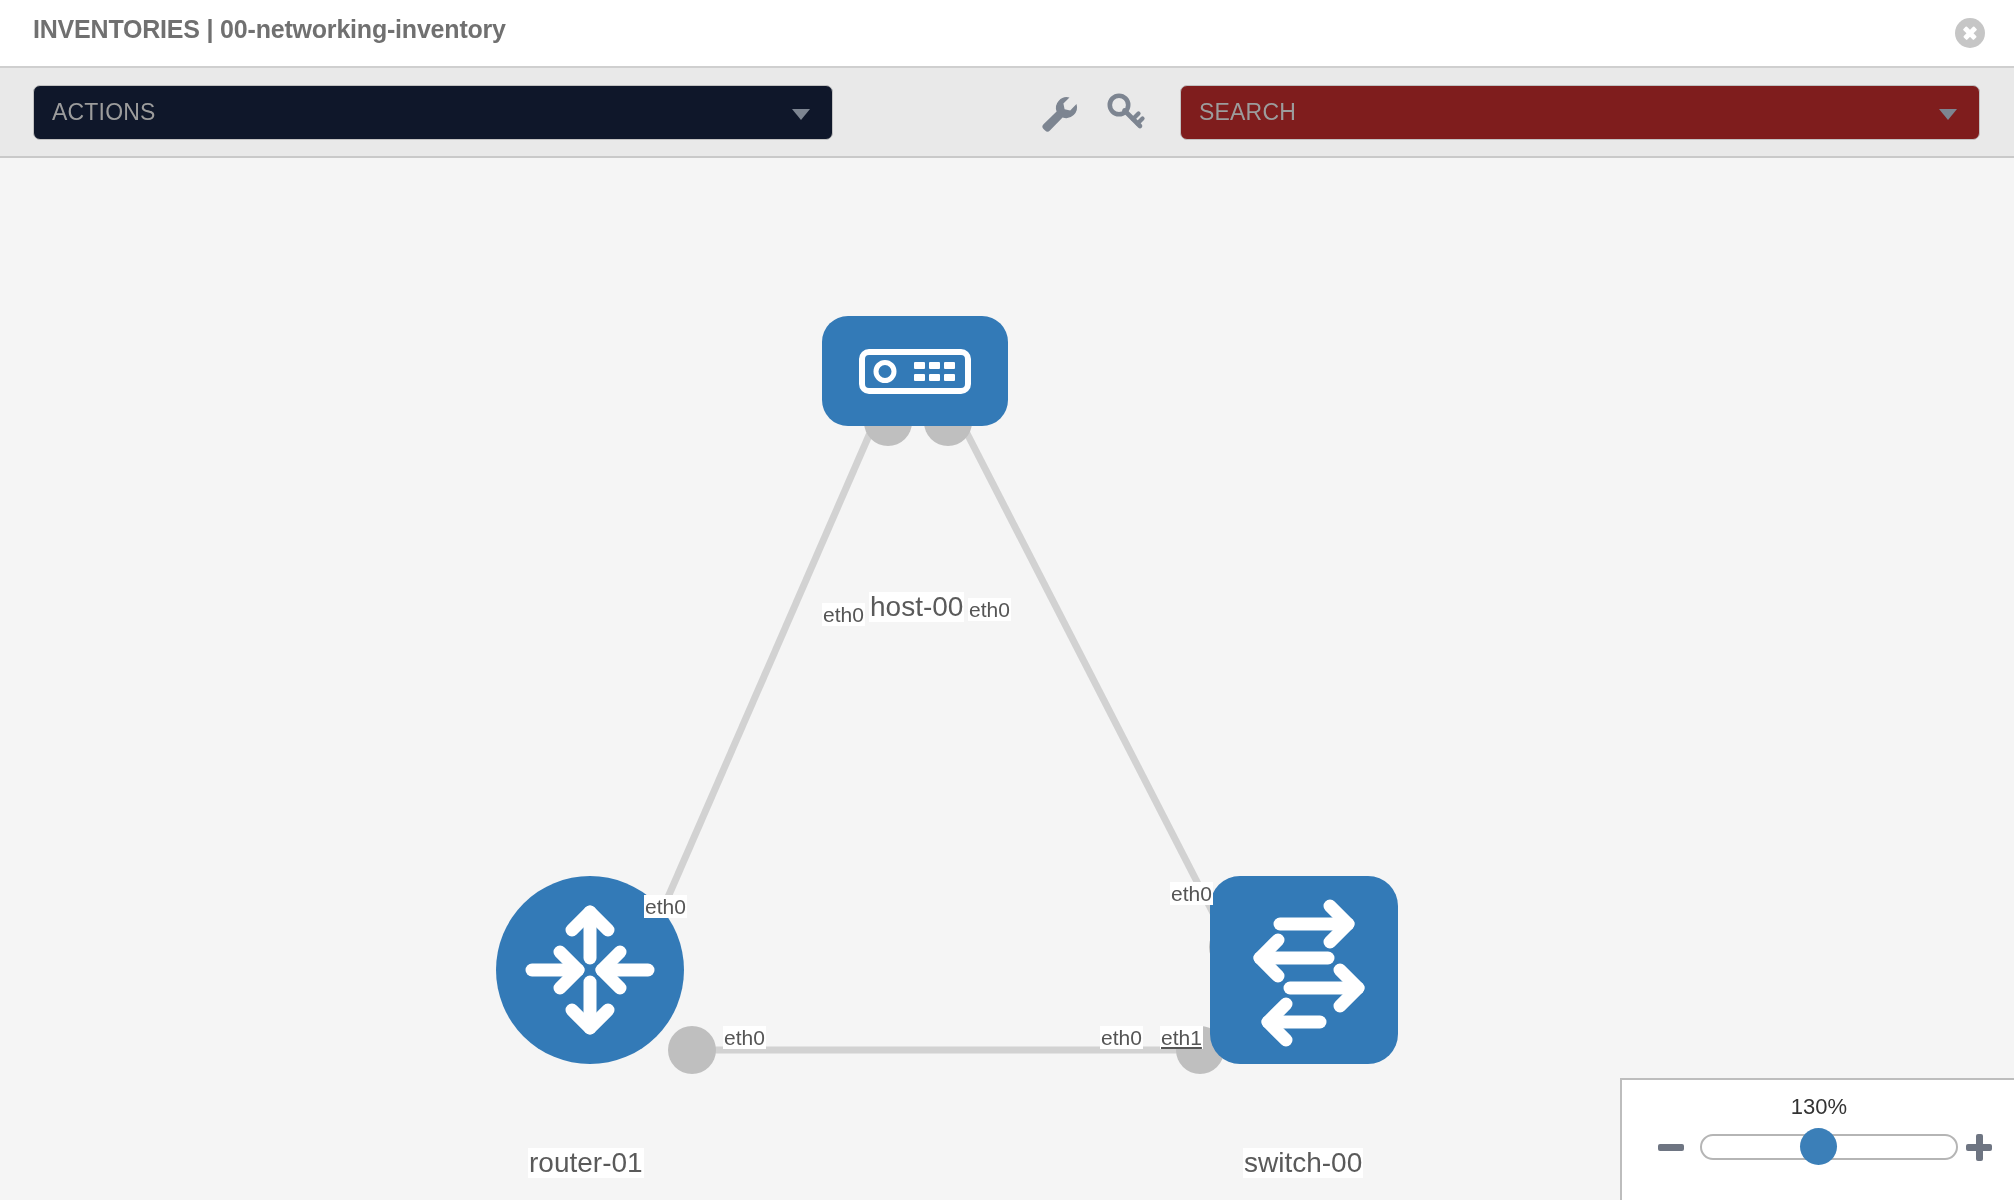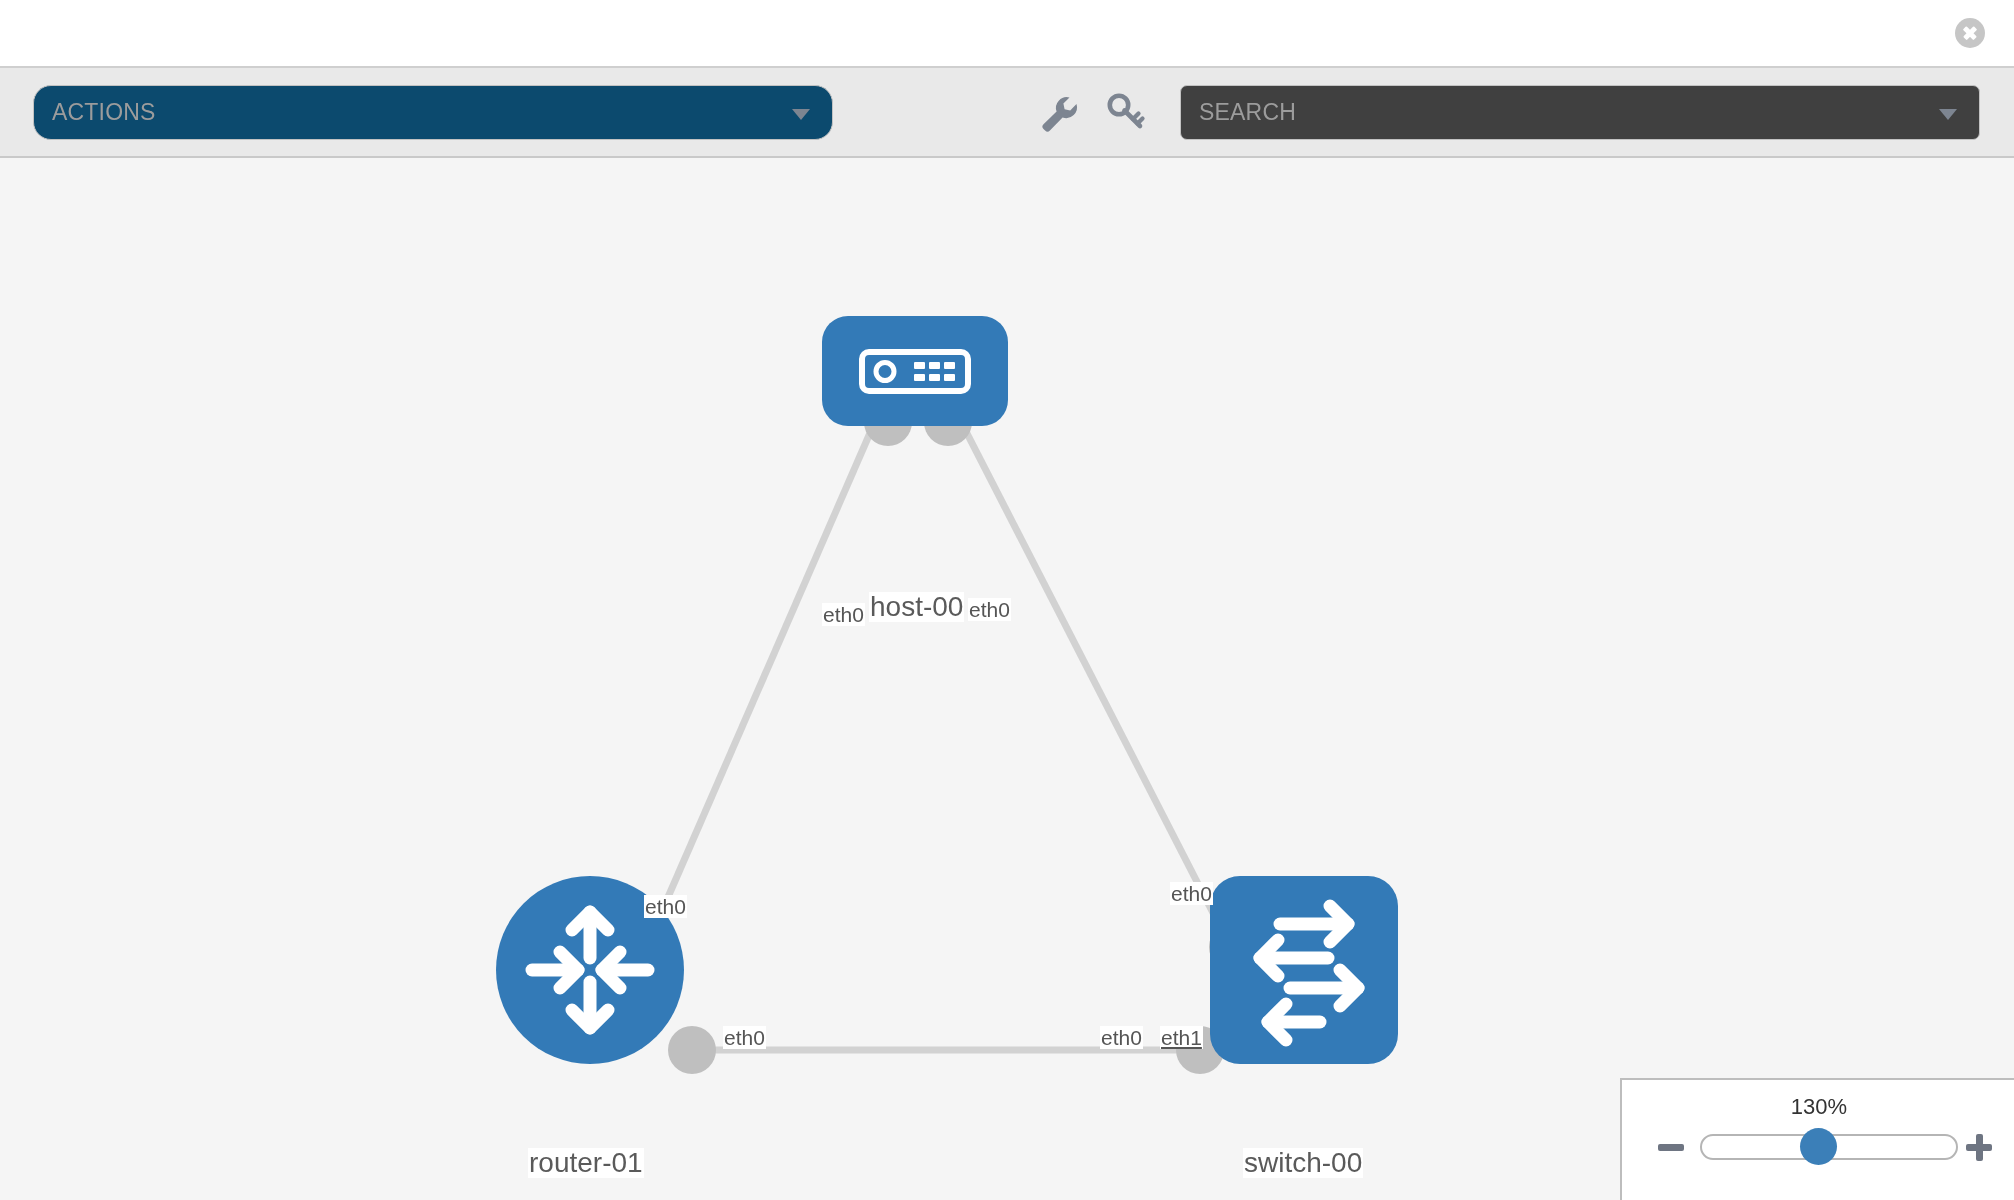--- a/index.html
+++ b/index.html
@@ -45,23 +45,23 @@
   
   .toolbar {
     position: absolute; left: 0; top: 68px;
     width: 2014px; height: 90px;
     background: #e9e9e9;
     border-bottom: 2px solid #c9c9c9;
   }
   .actions-select {
     position: absolute; left: 33px; top: 17px;
     width: 800px; height: 55px;
-    background: #0c4a6e;
+    background: #0f172a;
     border: 1.5px solid #c2c2c2;
-    border-radius: 18px;
+    border-radius: 7px;
     cursor: pointer;
   }
   .actions-select .sel-label {
     position: absolute; left: 18px; top: 13px;
     font-size: 23px; color: #9c9c9c; letter-spacing: 0.2px;
   }
   .caret {
     position: absolute; right: 22px; top: 50%;
     margin-top: -4px;
     width: 0; height: 0;
@@ -74,21 +74,21 @@
     width: 44px; height: 44px;
     cursor: pointer;
   }
   .tool-icon.wrench { left: 1036px; }
   .tool-icon.key    { left: 1104px; }
   .tool-icon svg { display: block; width: 44px; height: 44px; }
 
   .search-box {
     position: absolute; left: 1180px; top: 17px;
     width: 800px; height: 55px;
-    background: #404040;
+    background: #7f1d1d;
     border: 1.5px solid #c2c2c2;
     border-radius: 7px;
     cursor: text;
   }
   .search-box .sel-label {
     position: absolute; left: 18px; top: 13px;
     font-size: 23px; color: #9c9c9c; letter-spacing: 0.2px;
   }
 
   
@@ -170,20 +170,21 @@
     background: #3b7fb8;
     cursor: grab;
   }
 </style>
 </head>
 <body>
 
 <div id="app">
 
   <div class="header">
+    <div class="page-title">INVENTORIES | 00-networking-inventory</div>
     <div class="close-btn"></div>
   </div>
 
   <div class="toolbar">
 
     <div class="actions-select">
       <span class="sel-label">ACTIONS</span>
       <span class="caret"></span>
     </div>
 

